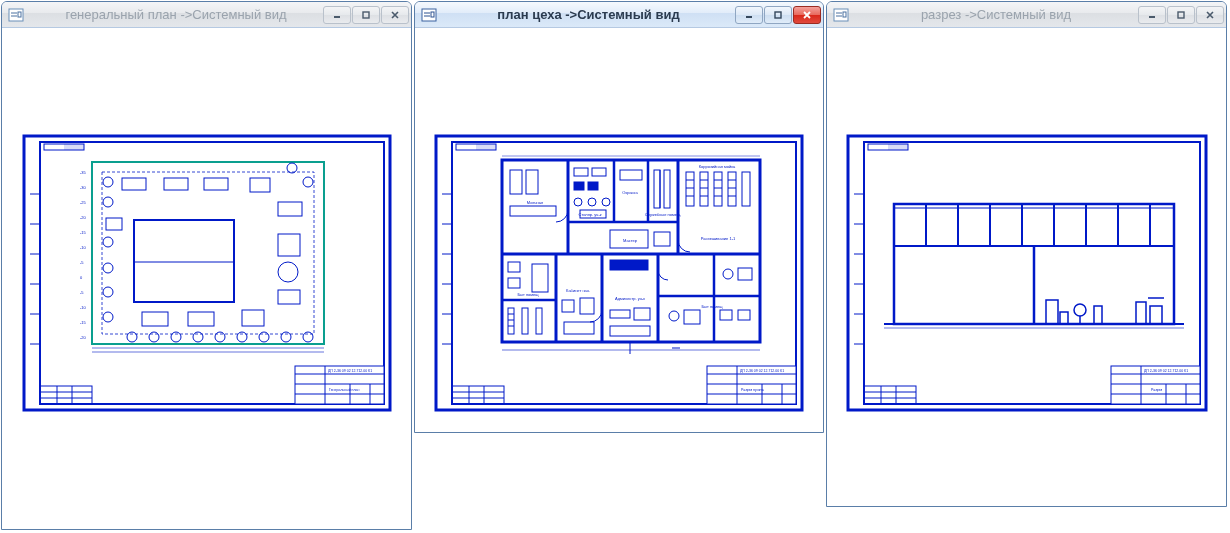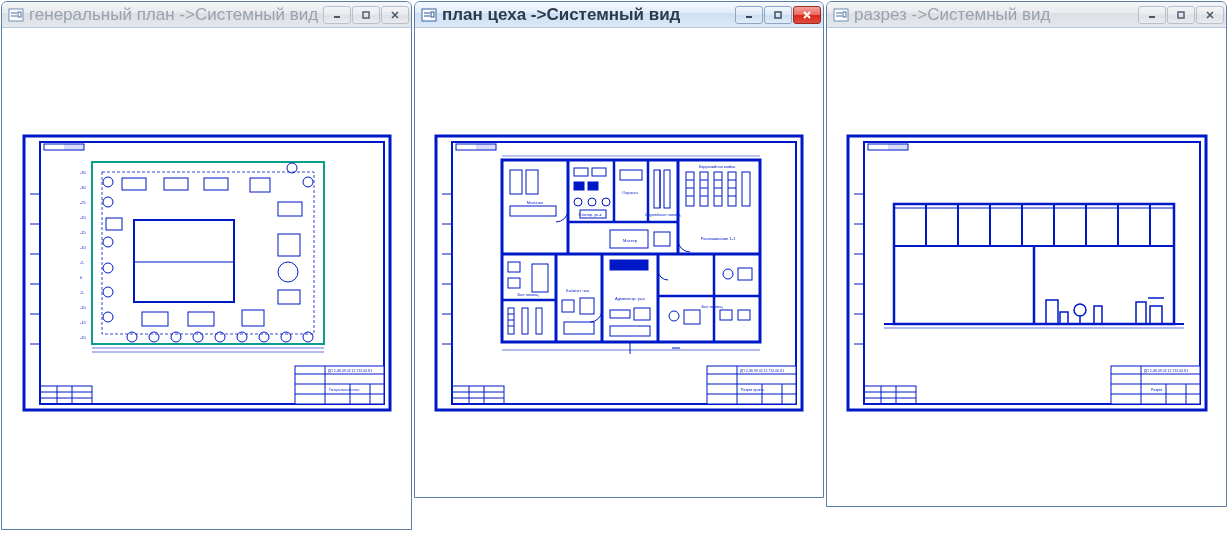--- a/index.html
+++ b/index.html
@@ -15,21 +15,21 @@
     }
     .window {
       border: 1px solid #5a7ea8;
       border-radius: 6px 6px 0 0;
       background: #fff;
       display: flex;
       flex-direction: column;
       margin: 1px;
     }
     .window-1 { width: 411px; height: 529px; }
-    .window-2 { width: 410px; height: 497px; }
+    .window-2 { width: 410px; height: 432px; }
     .window-3 { width: 401px; height: 506px; }
 
     .titlebar {
       display: flex;
       align-items: center;
       height: 26px;
       background: linear-gradient(to bottom, #f5f9fe 0%, #e1ecf9 45%, #cfe0f4 46%, #dbe9f8 100%);
       border-bottom: 1px solid #b5c9e2;
       border-radius: 5px 5px 0 0;
       padding: 0 2px 0 6px;
@@ -41,23 +41,24 @@
     .app-icon {
       width: 16px; height: 16px;
       margin-right: 5px;
       display: inline-flex;
       align-items: center;
       justify-content: center;
     }
     .title-text {
       flex: 1;
       color: #2b3b4f;
-      font-size: 17px;
+      font-size: 13px;
       white-space: nowrap;
       overflow: hidden;
+      text-align: center;
     }
     .window-controls {
       display: flex;
       gap: 1px;
     }
     .wc-btn {
       width: 28px;
       height: 18px;
       border: 1px solid #8fa6c2;
       border-radius: 3px;

